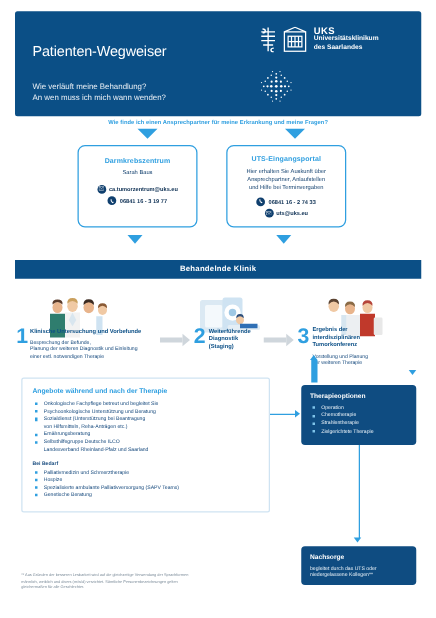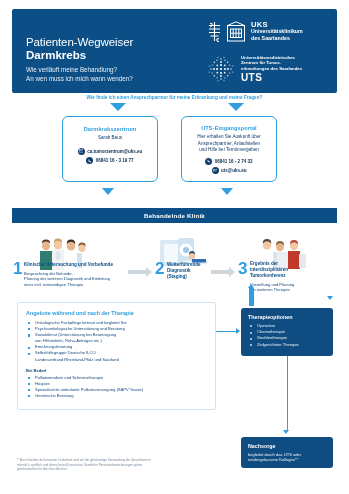--- a/index.html
+++ b/index.html
@@ -202,21 +202,20 @@
     color:#7b8b99; font-size: 3.1px; line-height: 4.6px;
   }
 </style>
 </head>
 <body>
 
 <div class="page">
 
   <div class="header">
     <div class="hdr-title">Patienten-Wegweiser</div>
-    <div class="hdr-title2">Darmkrebs</div>
     <div class="hdr-sub">
       <div>Wie verläuft meine Behandlung?</div>
       <div>An wen muss ich mich wann wenden?</div>
     </div>
 
     <div class="logo-block">
       <div class="logo-row">
         <div class="logo-marks">
           <svg width="17" height="21" viewBox="0 0 17 21">
             <g stroke="#fff" stroke-width="1.1" fill="none">
@@ -284,26 +283,20 @@
             <circle cx="3.2" cy="12" r=".5"></circle>
               <circle cx="26.8" cy="12" r=".5"></circle>
             <circle cx="3.2" cy="18" r=".5"></circle>
               <circle cx="26.8" cy="18" r=".5"></circle>
             <circle cx="12" cy="3.2" r=".5"></circle>
               <circle cx="18" cy="3.2" r=".5"></circle>
             <circle cx="12" cy="26.8" r=".5"></circle>
               <circle cx="18" cy="26.8" r=".5"></circle>
           </g>
         </svg>
-        <div class="uts-txt">
-          <span class="small">Universitätsmedizinisches</span>
-          <span class="small">Zentrum für Tumor-</span>
-          <span class="small">erkrankungen des Saarlandes</span>
-          <span class="big">UTS</span>
-        </div>
       </div>
     </div>
   </div>
 
   <div class="intro">Wie finde ich einen Ansprechpartner für meine Erkrankung und meine Fragen?</div>
 
   <div class="tri-down" style="left:110px; top:103px;"></div>
   <div class="tri-down" style="left:228px; top:103px;"></div>
 
   <div class="card" style="left:62px; top:116px; width:96px; height:66px; padding:9px 6px;">

